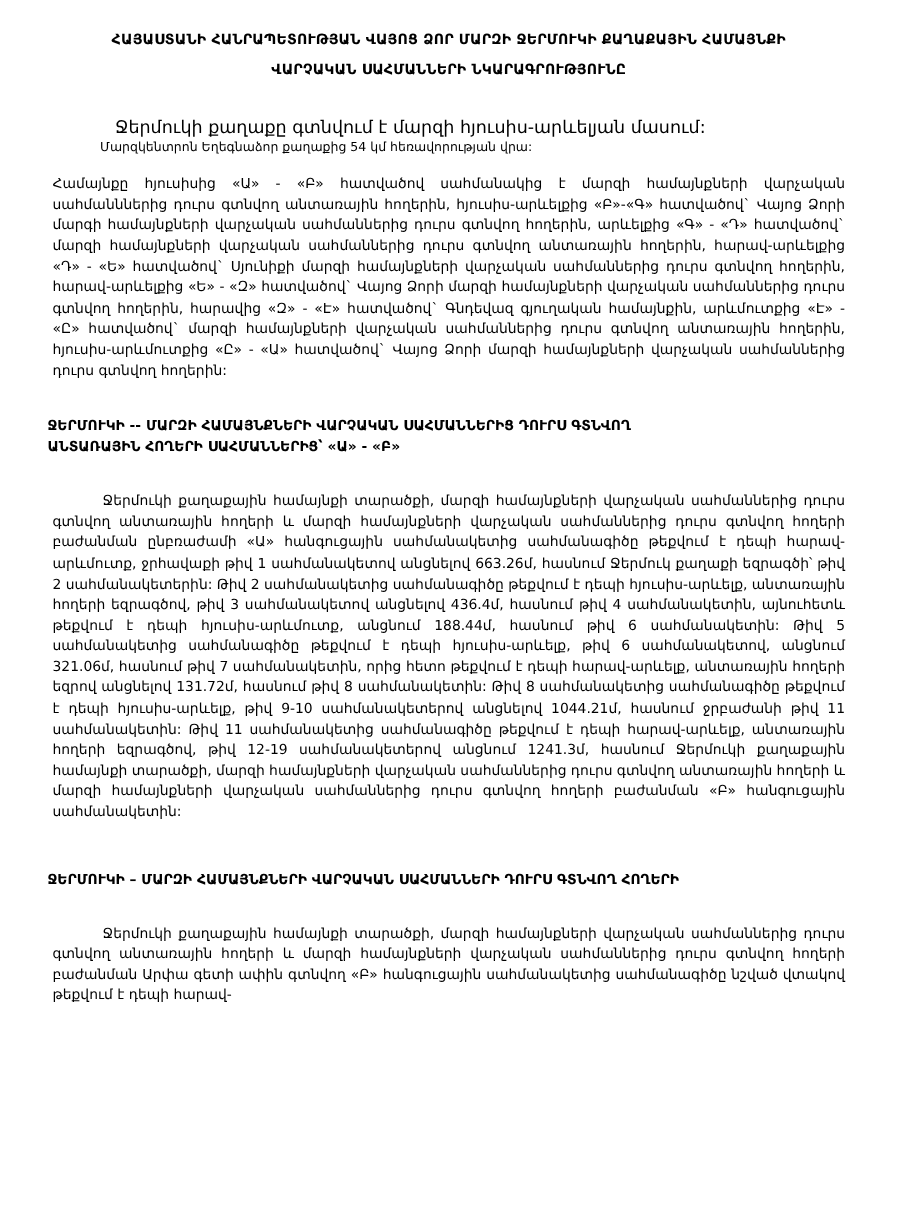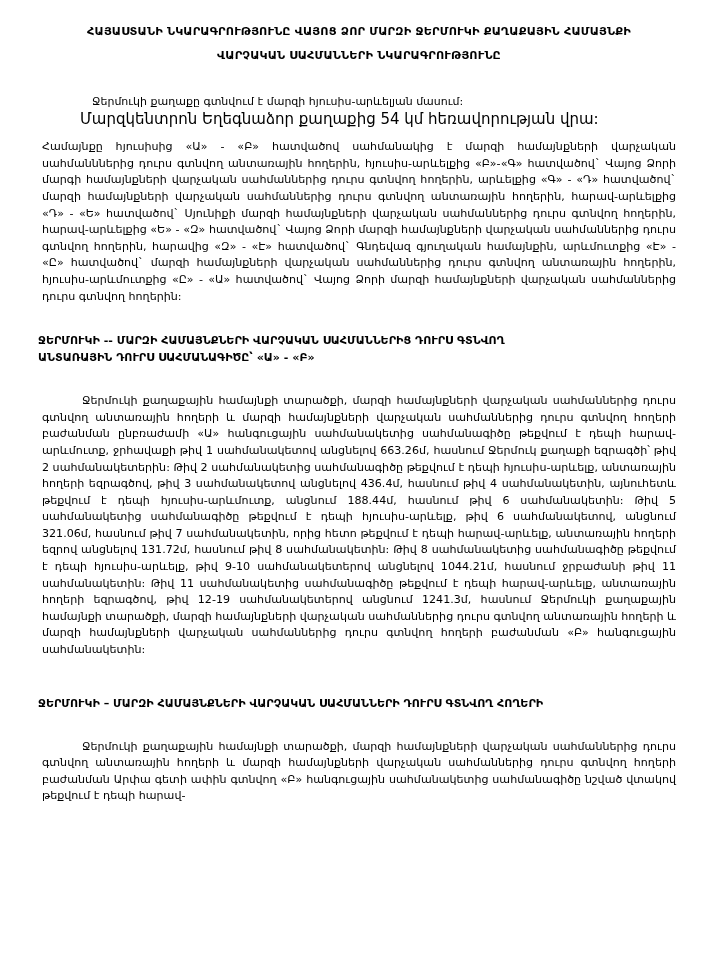--- a/index.html
+++ b/index.html
@@ -42,27 +42,27 @@
   p.body-para {
     margin: 12px;
     font-size: 11.1px;
     line-height: 16.6px;
     text-align: justify;
     text-justify: inter-word;
     hyphens: none;
   }
   .lead-line {
     margin: 0;
-    font-size: 11px;
+    font-size: 14px;
     line-height: 16.6px;
     padding-left: 62px;
   }
   .lead-line-2 {
     margin: 0;
-    font-size: 15px;
+    font-size: 10px;
     line-height: 16.6px;
     padding-left: 50px;
   }
   .section-heading {
     text-align: left;
     font-size: 11.1px;
     font-weight: 700;
     line-height: 17px;
     margin: 0;
     padding: 0 8px;
@@ -78,36 +78,36 @@
     display: inline-block;
     width: 40px;
   }
 </style>
 </head>
 <body>
 
 <div class="page">
 
   <div class="doc-title">
-    <span>ՀԱՅԱՍՏԱՆԻ ՆԿԱՐԱԳՐՈՒԹՅՈՒՆԸ ՎԱՅՈՑ ՁՈՐ ՄԱՐԶԻ ՋԵՐՄՈՒԿԻ  ՔԱՂԱՔԱՅԻՆ ՀԱՄԱՅՆՔԻ</span>
+    <span>ՀԱՅԱՍՏԱՆԻ ՀԱՆՐԱՊԵՏՈՒԹՅԱՆ ՎԱՅՈՑ ՁՈՐ ՄԱՐԶԻ ՋԵՐՄՈՒԿԻ  ՔԱՂԱՔԱՅԻՆ ՀԱՄԱՅՆՔԻ</span>
     <span class="title-line-2">ՎԱՐՉԱԿԱՆ  ՍԱՀՄԱՆՆԵՐԻ ՆԿԱՐԱԳՐՈՒԹՅՈՒՆԸ</span>
   </div>
 
   <div class="spacer-lg"></div>
 
   <p class="lead-line">Ջերմուկի  քաղաքը գտնվում է մարզի հյուսիս-արևելյան մասում:</p>
   <p class="lead-line-2">Մարզկենտրոն Եղեգնաձոր քաղաքից 54 կմ հեռավորության վրա:</p>
 
   <p class="body-para">Համայնքը հյուսիսից «Ա» - «Բ» հատվածով սահմանակից է մարզի համայնքների վարչական սահմանններից դուրս գտնվող անտառային հողերին, հյուսիս-արևելքից «Բ»-«Գ» հատվածով` Վայոց Ձորի մարգի համայնքների վարչական սահմաններից դուրս գտնվող հողերին, արևելքից «Գ» - «Դ» հատվածով` մարզի համայնքների վարչական սահմաններից դուրս գտնվող անտառային հողերին, հարավ-արևելքից «Դ» - «Ե» հատվածով` Սյունիքի մարզի համայնքների վարչական սահմաններից դուրս գտնվող հողերին, հարավ-արևելքից «Ե» - «Զ» հատվածով` Վայոց Ձորի մարզի համայնքների վարչական սահմաններից դուրս գտնվող հողերին, հարավից «Զ» - «Է» հատվածով` Գնդեվազ գյուղական համայնքին, արևմուտքից   «Է» - «Ը» հատվածով` մարզի համայնքների վարչական սահմաններից դուրս գտնվող անտառային հողերին, հյուսիս-արևմուտքից «Ը» - «Ա» հատվածով` Վայոց Ձորի մարզի համայնքների վարչական սահմաններից դուրս գտնվող հողերին:</p>
 
   <div class="spacer-md"></div>
 
   <div class="section-heading">
     <span>ՋԵՐՄՈՒԿԻ  -- ՄԱՐԶԻ ՀԱՄԱՅՆՔՆԵՐԻ ՎԱՐՉԱԿԱՆ ՍԱՀՄԱՆՆԵՐԻՑ ԴՈՒՐՍ ԳՏՆՎՈՂ</span>
-    <span class="hl2">ԱՆՏԱՌԱՅԻՆ ԴՈՒՐՍ  ՍԱՀՄԱՆԱԳԻԾԸ՝ «Ա» - «Բ»</span>
+    <span class="hl2">ԱՆՏԱՌԱՅԻՆ ՀՈՂԵՐԻ  ՍԱՀՄԱՆՆԵՐԻՑ՝ «Ա» - «Բ»</span>
   </div>
 
   <div class="spacer-md"></div>
 
   <p class="body-para"><span class="para-indent"></span><span>Ջերմուկի քաղաքային համայնքի տարածքի, մարզի համայնքների վարչական սահմաններից դուրս գտնվող անտառային հողերի և մարզի համայնքների վարչական սահմաններից դուրս գտնվող հողերի բաժանման ընբռաժամի «Ա» հանգուցային սահմանակետից սահմանագիծը թեքվում է դեպի հարավ-արևմուտք, ջրհավաքի թիվ 1 սահմանակետով անցնելով 663.26մ, հասնում Ջերմուկ քաղաքի եզրագծի՝ թիվ 2 սահմանակետերին: Թիվ 2 սահմանակետից սահմանագիծը թեքվում է դեպի հյուսիս-արևելք, անտառային հողերի եզրագծով, թիվ 3 սահմանակետով անցնելով 436.4մ, հասնում թիվ 4 սահմանակետին, այնուհետև թեքվում է դեպի հյուսիս-արևմուտք, անցնում 188.44մ, հասնում թիվ 6 սահմանակետին: Թիվ 5 սահմանակետից սահմանագիծը թեքվում է դեպի հյուսիս-արևելք, թիվ 6 սահմանակետով,    անցնում 321.06մ, հասնում թիվ 7 սահմանակետին, որից հետո թեքվում է դեպի հարավ-արևելք, անտառային հողերի եզրով անցնելով 131.72մ, հասնում թիվ 8 սահմանակետին: Թիվ 8 սահմանակետից սահմանագիծը թեքվում է դեպի հյուսիս-արևելք, թիվ 9-10 սահմանակետերով անցնելով 1044.21մ,   հասնում ջրբաժանի թիվ 11 սահմանակետին: Թիվ 11 սահմանակետից սահմանագիծը թեքվում է դեպի հարավ-արևելք, անտառային հողերի եզրագծով, թիվ 12-19 սահմանակետերով անցնում 1241.3մ, հասնում Ջերմուկի քաղաքային համայնքի տարածքի, մարզի համայնքների վարչական սահմաններից դուրս գտնվող անտառային հողերի և մարզի համայնքների վարչական սահմաններից դուրս գտնվող հողերի բաժանման «Բ» հանգուցային սահմանակետին:</span></p>
 
   <div class="spacer-sm"></div>
 
 
   <div class="spacer-md"></div>

